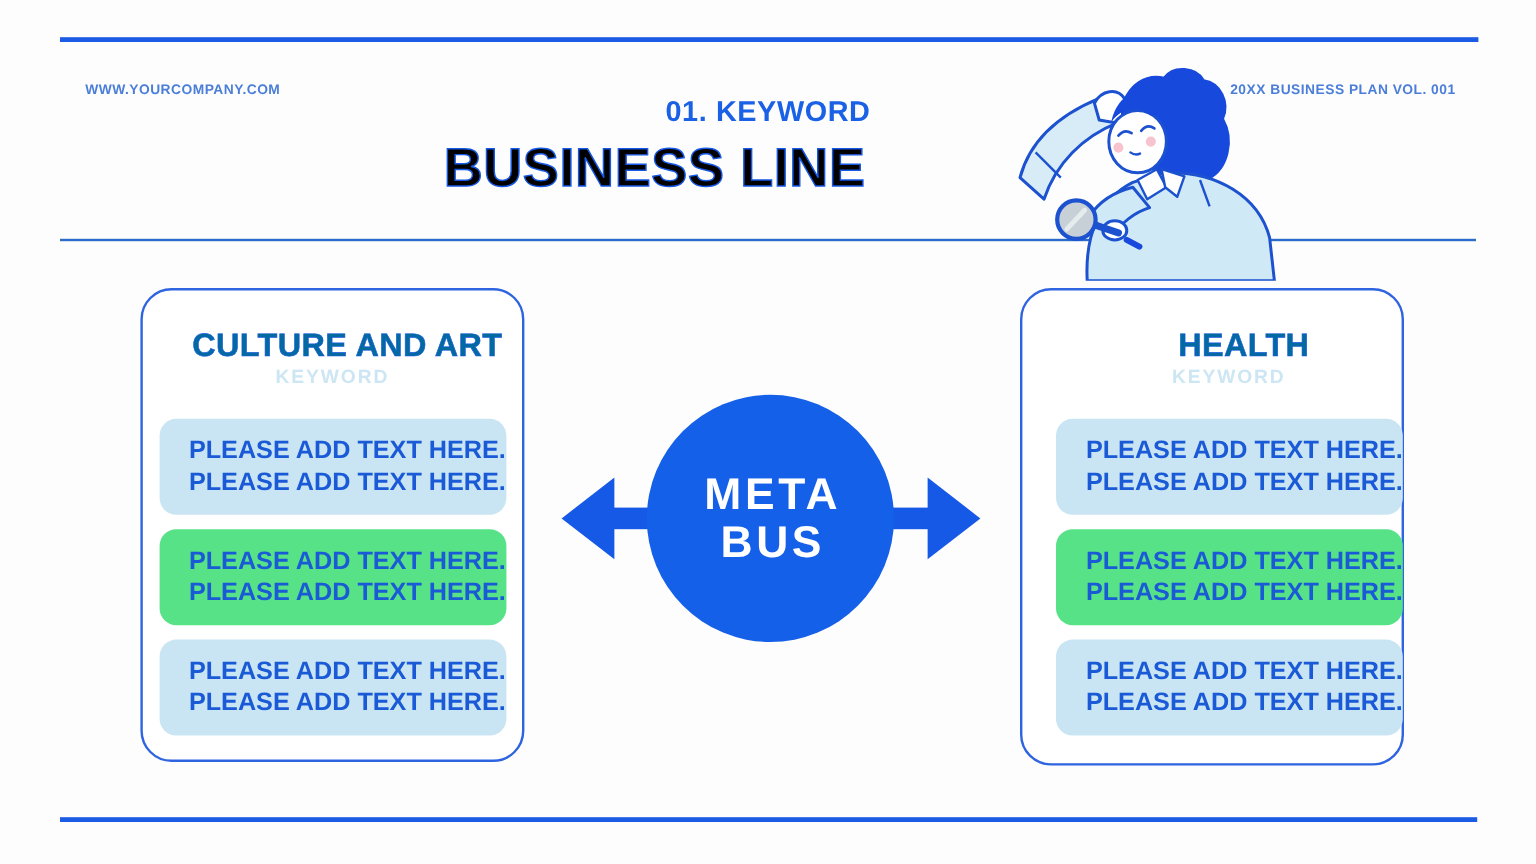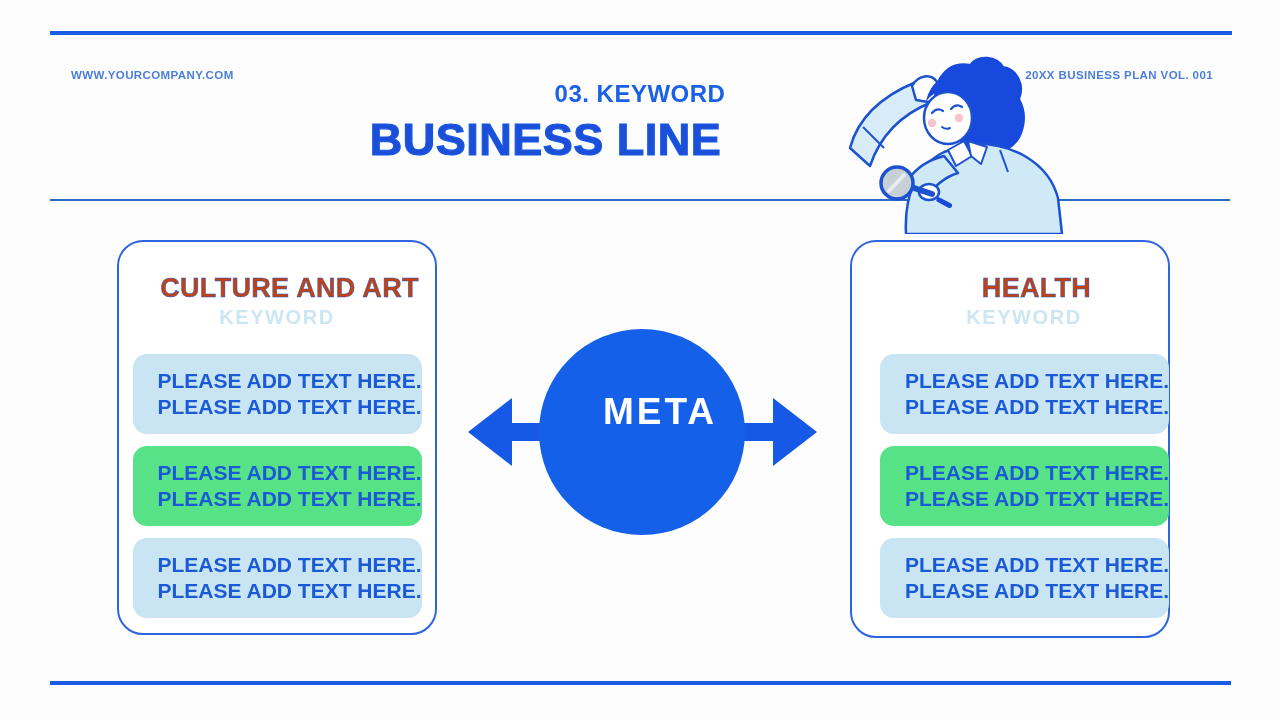--- a/index.html
+++ b/index.html
@@ -12,54 +12,54 @@
   .rule-mid{position:absolute;left:50px;top:199px;width:1180px;height:2px;background:#2b6cc9;z-index:1;}
   .rule-bottom{position:absolute;left:50px;top:681px;width:1181px;height:4px;background:#1c5be4;z-index:1;}
   
   .hdr{position:absolute;top:45px;font-size:11.5px;font-weight:bold;letter-spacing:.4px;color:#4b7ed9;z-index:2;margin-top:24px;}
   .hdr-left{left:71px;}
   .hdr-right{right:67px;}
   
   .kicker{position:absolute;left:0;top:80px;width:1280px;text-align:center;
     font-size:24px;font-weight:bold;color:#1b61e6;letter-spacing:.5px;z-index:2;}
   .main-title{position:absolute;left:0;top:114px;width:1091px;text-align:center;
-    font-size:45px;font-weight:bold;color:#1d4ed8;-webkit-text-stroke:1.2px #1659e6;
+    font-size:45px;font-weight:bold;color:#000000;-webkit-text-stroke:1.2px #1659e6;
     letter-spacing:.5px;z-index:2;}
   
   .card{position:absolute;top:240px;width:320px;height:395px;background:#ffffff;
     border:2px solid #2e64e0;border-radius:26px;box-sizing:border-box;text-align:center;z-index:2;}
   .card-left{left:117px;}
   .card-right{left:850px;height:398px;padding-left:28px;}
-  .card-title{margin-top:31px;font-size:27px;font-weight:bold;color:#c2410c;
+  .card-title{margin-top:31px;font-size:27px;font-weight:bold;color:#0369a1;
     -webkit-text-stroke:.5px #1d5ce4;letter-spacing:.3px;margin-left:25px;}
-  .card-subtitle{margin-top:2px;font-size:20px;font-weight:bold;color:#cde6f3;letter-spacing:1.6px;}
+  .card-subtitle{margin-top:2px;font-size:16px;font-weight:bold;color:#cde6f3;letter-spacing:1.6px;}
   .tbox{width:289px;height:80px;margin:12px auto 0;border-radius:14px;
     display:flex;flex-direction:column;justify-content:center;
     font-size:21px;font-weight:bold;color:#1a5ad6;line-height:26px;cursor:text;text-align:right;}
   .tbox.first{margin-top:25px;}
   .tbox.blue{background:#c9e5f4;}
   .tbox.green{background:#57e287;}
   
   .hub-svg{position:absolute;left:455px;top:318px;z-index:2;}
-  .hub-label{position:absolute;left:560px;top:392px;width:200px;text-align:center;
+  .hub-label{position:absolute;left:544px;top:392px;width:200px;text-align:center;
     color:#ffffff;font-size:37px;font-weight:bold;letter-spacing:3px;line-height:40px;z-index:3;}
   
   .illus{position:absolute;left:848px;top:56px;z-index:3;}
 </style>
 </head>
 <body>
 
 <div class="rule-top"></div>
 <div class="rule-mid"></div>
 <div class="rule-bottom"></div>
 
 <div class="hdr hdr-left">WWW.YOURCOMPANY.COM</div>
 <div class="hdr hdr-right">20XX BUSINESS PLAN VOL. 001</div>
 
-<div class="kicker">03. KEYWORD</div>
+<div class="kicker">01. KEYWORD</div>
 <div class="main-title">BUSINESS LINE</div>
 
 <svg class="illus" width="216" height="178" viewBox="0 0 216 178">
 
   <path d="M2,92 C10,62 34,40 68,26 L84,46 C54,58 32,80 22,110 Z" fill="#d8ecf8" stroke="#1c52cf" stroke-width="2.5" stroke-linejoin="round"></path>
   <path d="M15,71 L36,92" stroke="#1c52cf" stroke-width="2" fill="none"></path>
 
   <path d="M64,30 C70,19 83,17 89,26 C95,34 90,44 80,46 L68,44 Z" fill="#ffffff" stroke="#1c52cf" stroke-width="2.5" stroke-linejoin="round"></path>
 
   <path d="M88,48 C83,22 103,4 122,9 C130,-2 149,0 155,11 C169,13 177,29 171,43
@@ -128,13 +128,14 @@
 
 <svg class="hub-svg" width="375" height="228" viewBox="0 0 375 228">
   <polygon points="13,114 57,80 57,148" fill="#1659e6"></polygon>
   <rect x="55" y="105" width="62" height="18" fill="#1659e6"></rect>
   <polygon points="362,114 318,80 318,148" fill="#1659e6"></polygon>
   <rect x="258" y="105" width="62" height="18" fill="#1659e6"></rect>
   <circle cx="187" cy="114" r="103" fill="#1560e8"></circle>
 </svg>
 <div class="hub-label">
   <div>META</div>
+  <div>BUS</div>
 </div>
 
 </body></html>

